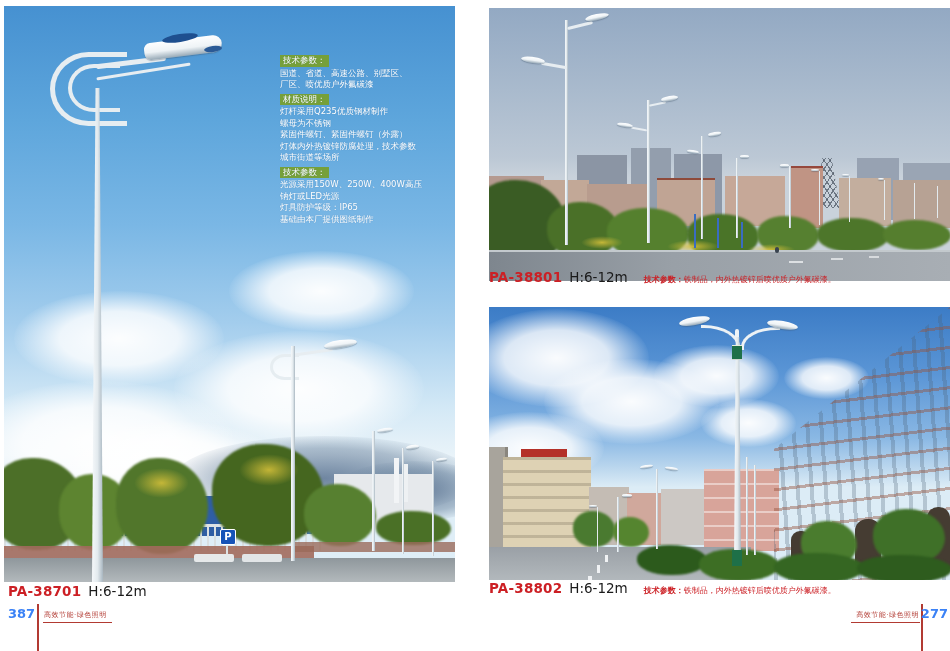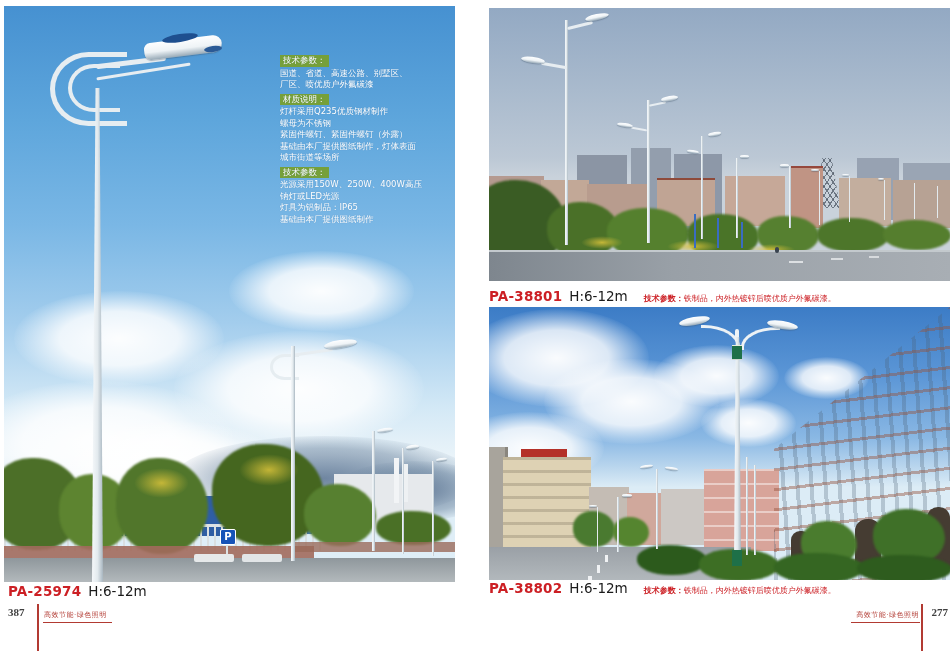--- a/index.html
+++ b/index.html
@@ -29,21 +29,21 @@
   .spec-h{display:inline-block;background:#76a03a;color:#fff;padding:0 3px;margin:3px 0 1px;}
   .spec-l{white-space:nowrap;}
   
   .caption{position:absolute;display:flex;align-items:baseline;gap:7px;}
   .code{color:#cc1f24;font-weight:bold;font-size:13.5px;letter-spacing:.2px;}
   .hspec{color:#1a1a1a;font-size:13.5px;}
   .tech{font-size:8px;color:#cc1f24;margin-left:9px;white-space:nowrap;}
   .tech b{font-weight:bold;}
   
   .footer{position:absolute;}
-  .pagenum{font-size:11px;font-weight:bold;color:#404040;font-family:Liberation Serif, serif;}
+  .pagenum{font-size:13px;font-weight:bold;color:#3b82f6;}
   .fdiv{position:absolute;width:2px;height:47px;background:#b23a32;}
   .slogan{font-size:7px;color:#b23a32;letter-spacing:.5px;border-bottom:1.5px solid #b23a32;padding:0 5px 2px 1px;white-space:nowrap;}
 </style>
 </head>
 <body>
 
 <div id="page">
 
   <div id="ph-left" class="photo">
 
@@ -105,26 +105,26 @@
     <div class="pole" style="left:88px;top:82px;width:11px;height:494px;clip-path:polygon(32% 0,68% 0,100% 100%,0 100%);"></div>
 
     <div class="spec-overlay">
       <div class="spec-h">技术参数：</div>
       <div class="spec-l">国道、省道、高速公路、别墅区、</div>
       <div class="spec-l">厂区、喷优质户外氟碳漆</div>
       <div class="spec-h">材质说明：</div>
       <div class="spec-l">灯杆采用Q235优质钢材制作</div>
       <div class="spec-l">螺母为不锈钢</div>
       <div class="spec-l">紧固件螺钉、紧固件螺钉（外露）</div>
-      <div class="spec-l">基础由本厂提供图纸制作，灯体表面</div>
+      <div class="spec-l">灯体内外热镀锌防腐处理，技术参数</div>
       <div class="spec-l">城市街道等场所</div>
       <div class="spec-h">技术参数：</div>
       <div class="spec-l">光源采用150W、250W、400W高压</div>
       <div class="spec-l">钠灯或LED光源</div>
-      <div class="spec-l">灯具为铝制品：IP65</div>
+      <div class="spec-l">灯具防护等级：IP65</div>
       <div class="spec-l">基础由本厂提供图纸制作</div>
     </div>
   </div>
 
   <div id="ph-rt" class="photo">
 
     <div class="bld" style="left:88px;top:147px;width:50px;height:78px;background:#8b95a4;"></div>
     <div class="bld" style="left:142px;top:140px;width:40px;height:85px;background:#939ead;"></div>
     <div class="bld" style="left:185px;top:146px;width:48px;height:78px;background:#8d98a8;"></div>
     <div class="bld" style="left:368px;top:150px;width:42px;height:62px;background:#97a2b2;"></div>
@@ -245,25 +245,25 @@
     <div style="position:absolute;left:252px;top:20px;width:36px;height:20px;border-top:3px solid #edf2f5;border-left:3px solid #edf2f5;border-top-left-radius:36px 20px;"></div>
     <div class="lamp" style="left:190px;top:10px;width:31px;height:8px;transform:rotate(-10deg);"></div>
     <div class="lamp" style="left:278px;top:14px;width:31px;height:8px;transform:rotate(9deg);"></div>
     <div style="position:absolute;left:246px;top:22px;width:4px;height:10px;background:#eef3f6;border-radius:2px;"></div>
     <div class="pole" style="left:245px;top:30px;width:7px;height:228px;clip-path:polygon(25% 0,75% 0,100% 100%,0 100%);"></div>
     <div style="position:absolute;left:243px;top:38px;width:10px;height:13px;background:#1e7048;border-top:1.5px solid #e8eee0;border-bottom:1.5px solid #cfd8d0;"></div>
     <div style="position:absolute;left:243px;top:243px;width:10px;height:16px;background:#1e7048;"></div>
   </div>
 
   <div class="caption" style="left:8px;top:583px;">
-    <span class="code">PA-25974</span>
+    <span class="code">PA-38701</span>
     <span class="hspec">H:6-12m</span>
   </div>
 
-  <div class="caption" style="left:489px;top:288px;">
+  <div class="caption" style="left:489px;top:269px;">
     <span class="code">PA-38801</span>
     <span class="hspec">H:6-12m</span>
     <span class="tech"><b>技术参数：</b><span>铁制品，内外热镀锌后喷优质户外氟碳漆。</span></span>
   </div>
 
   <div class="caption" style="left:489px;top:580px;">
     <span class="code">PA-38802</span>
     <span class="hspec">H:6-12m</span>
     <span class="tech"><b>技术参数：</b><span>铁制品，内外热镀锌后喷优质户外氟碳漆。</span></span>
   </div>

